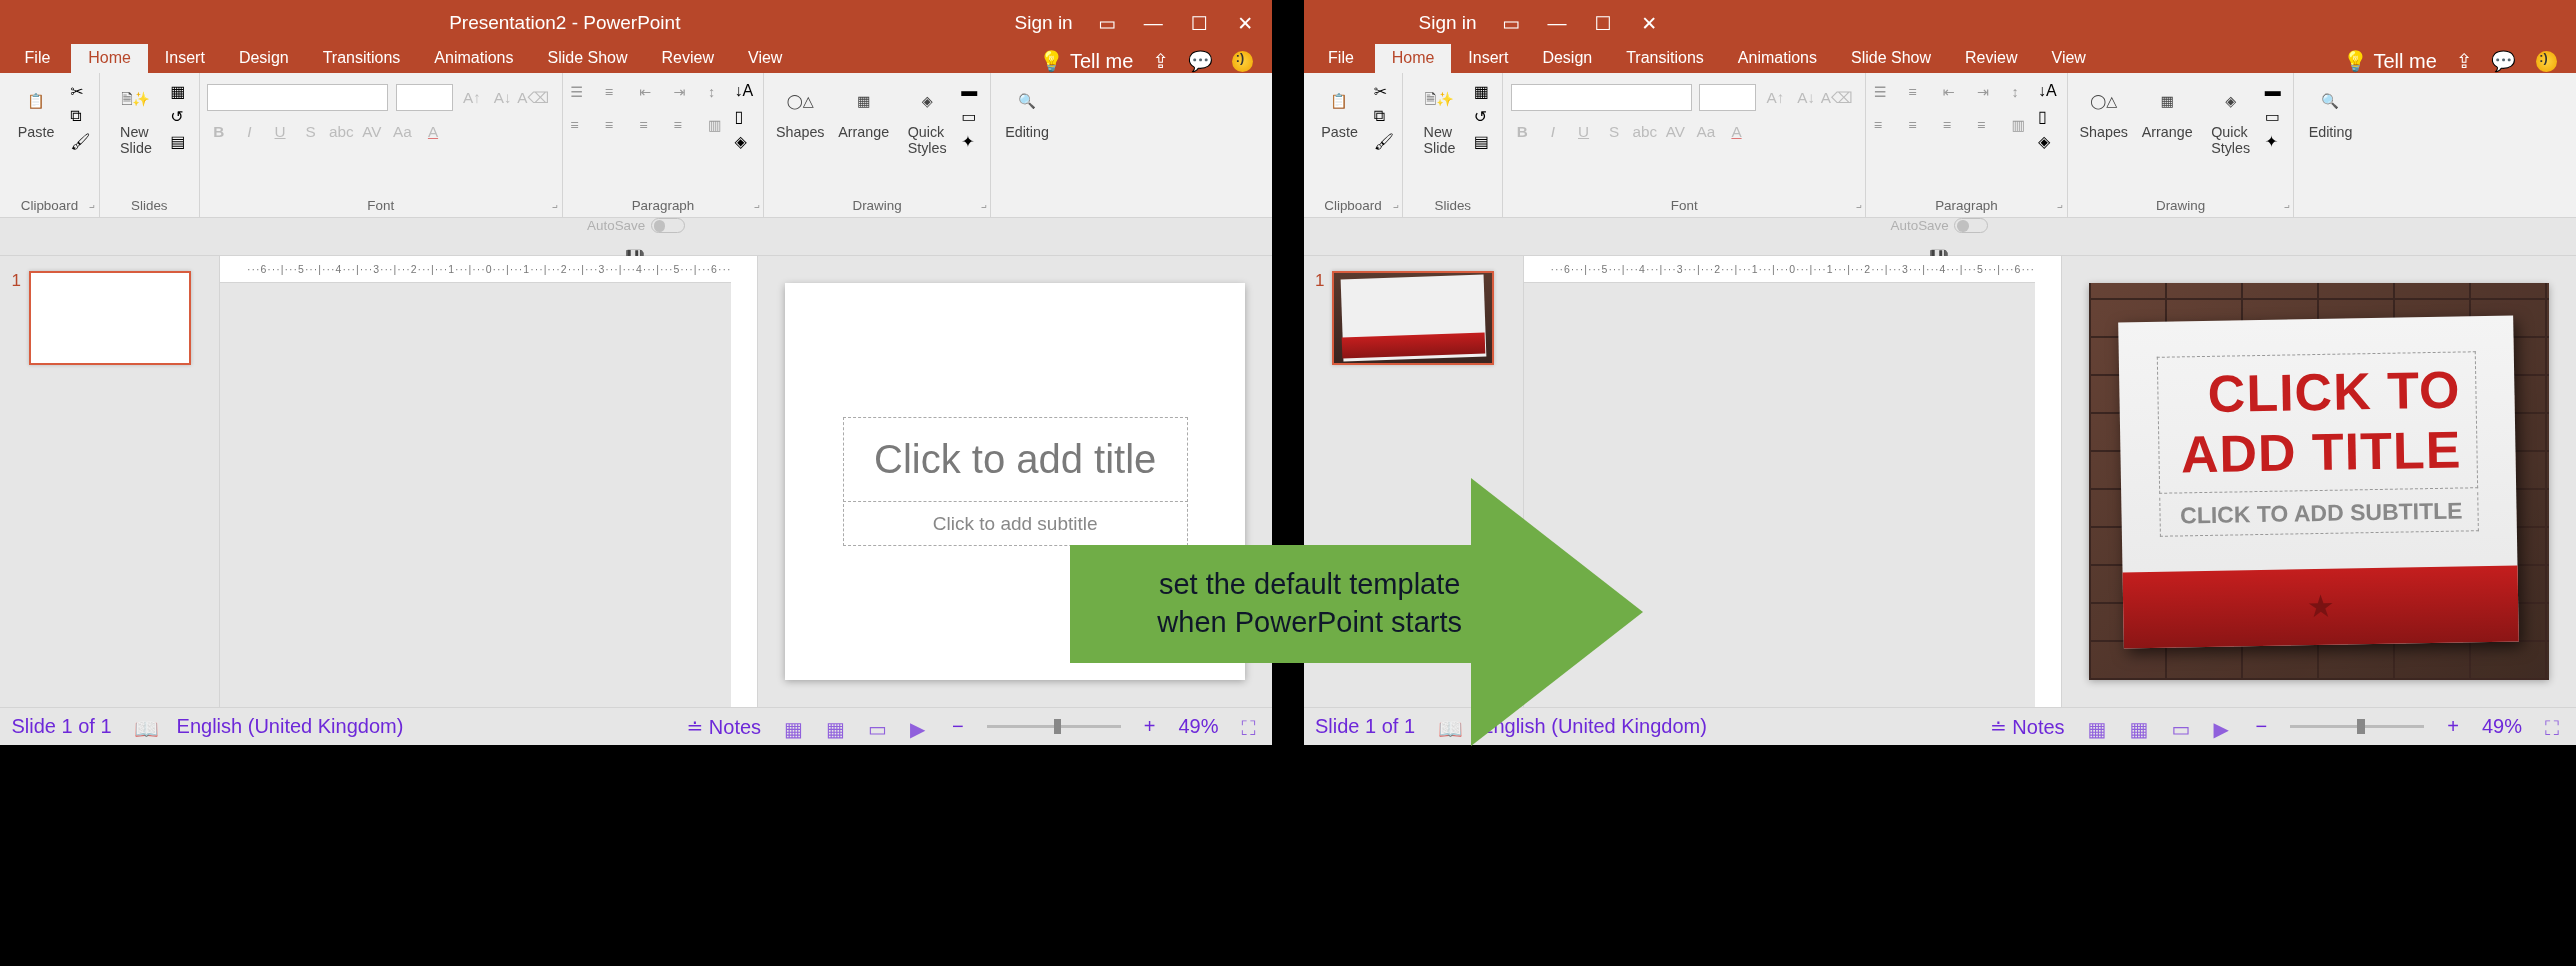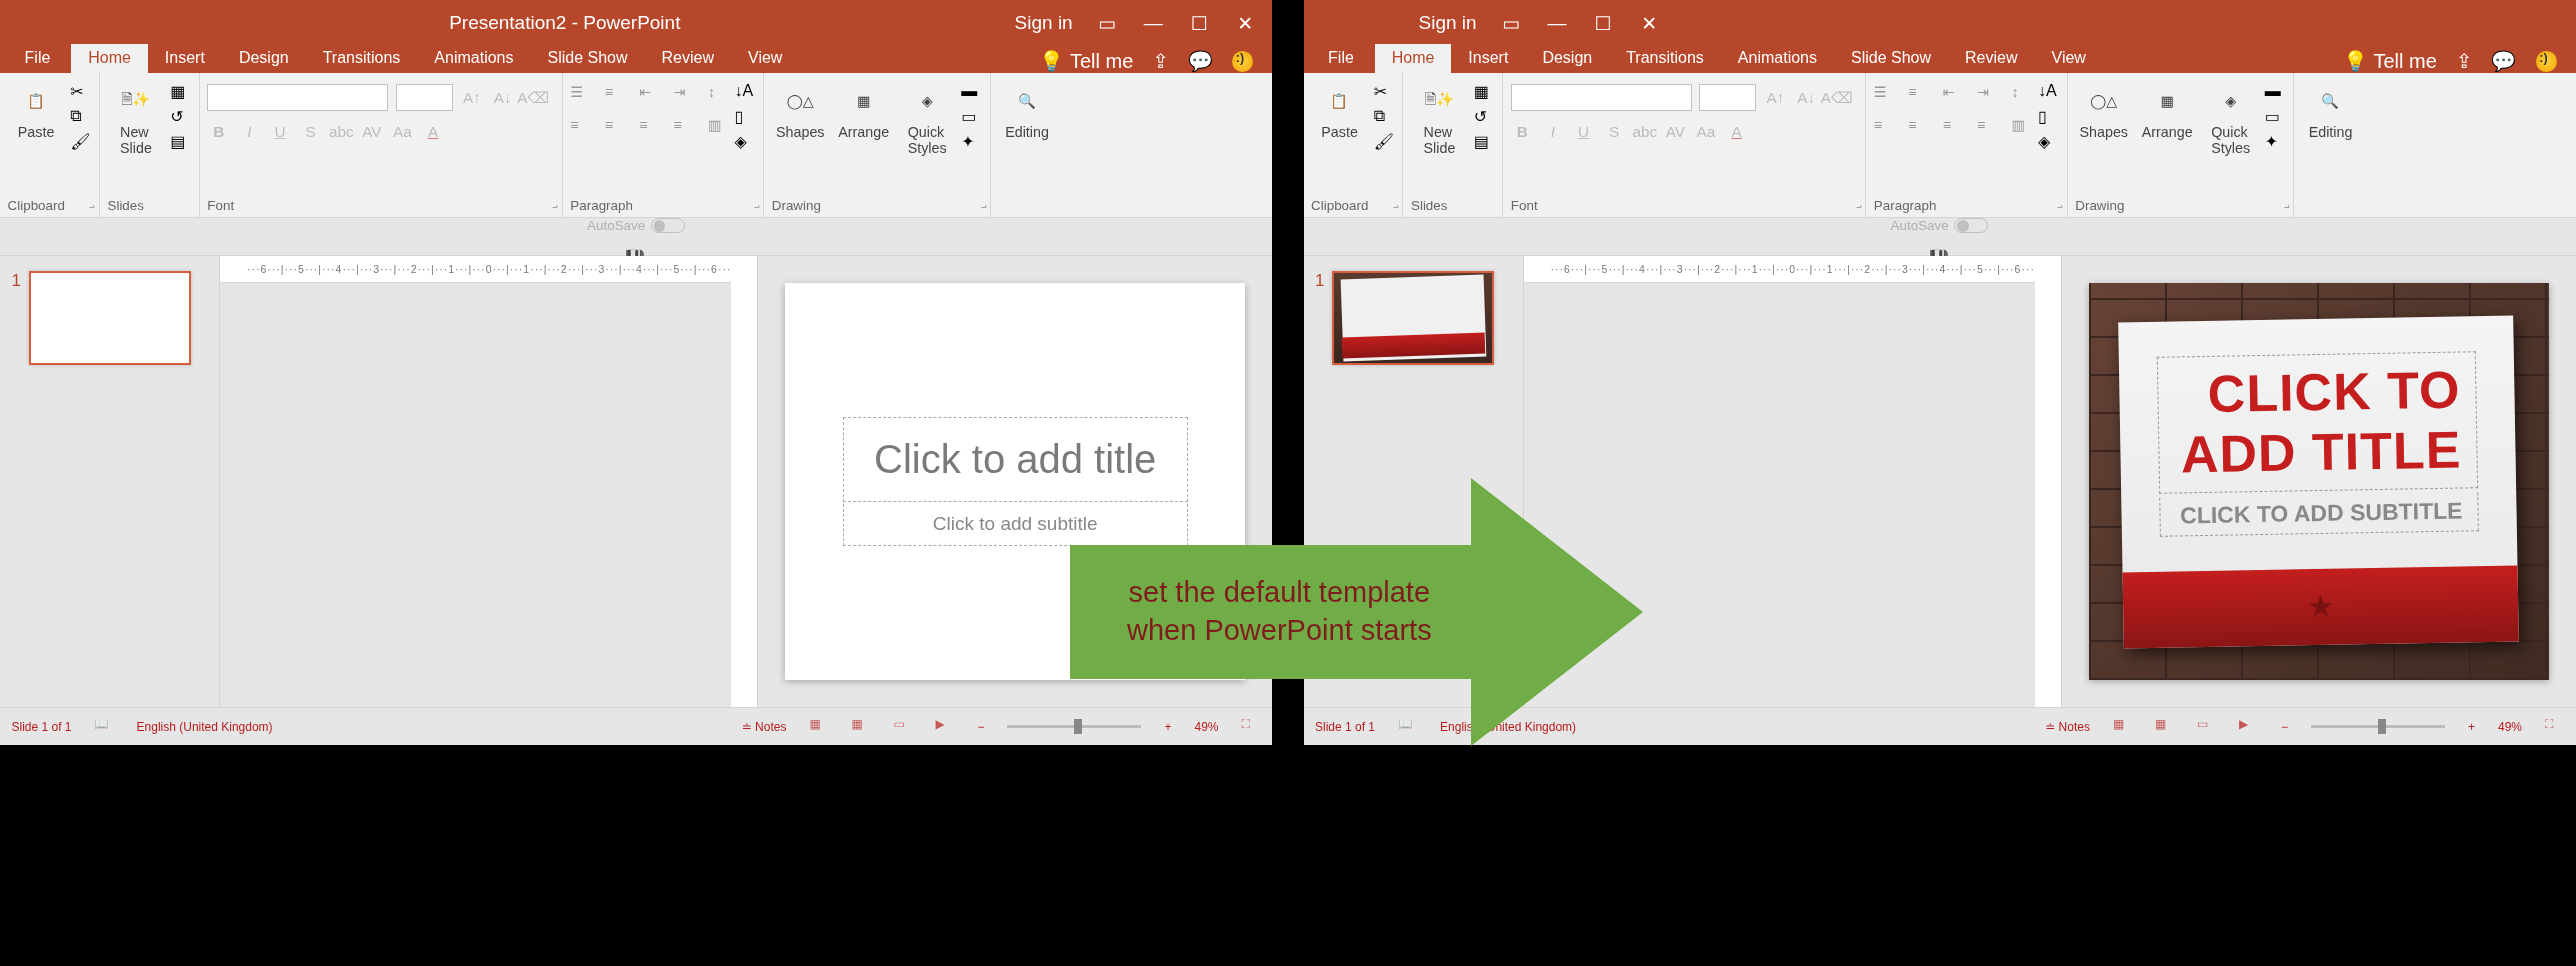--- a/index.html
+++ b/index.html
@@ -21,21 +21,21 @@
 .ribbon-tab.file { margin-right: 3.8px; margin-top: 17px; }
 .ribbon-right { margin-left: auto; display: flex; align-items: center; gap: 19px; padding-right: 19px; }
 .ribbon-right span { font-size: 20px; }
 .smiley { width: 21px; height: 21px; background: radial-gradient(circle,#ffd23f,#f0a500); border-radius: 50%; position: relative; }
 .smiley::before { content: ":)"; position: absolute; top: 0; left: 3.8px; font-size: 12.4px; color: #333; font-weight: bold; }
 
 
 .ribbon-body { height: 145px; background: #f1f1f1; border-bottom: 1px solid #d4d4d4; display: flex; }
 .ribbon-group { display: flex; flex-direction: column; border-right: 1px solid #d4d4d4; padding: 5.7px 7.6px 3.8px 7.6px; }
 .rg-content { flex: 1; display: flex; gap: 5.7px; align-items: flex-start; }
-.rg-label { font-size: 13.4px; color: #666; padding-top: 1.9px; }
+.rg-label { font-size: 13.4px; color: #666; text-align: center; padding-top: 1.9px; }
 .rg-launcher { position: relative; }
 .rg-launcher::after { content: "⌐"; position: absolute; right: -3.8px; bottom: 0; font-size: 9.6px; color: #888; transform: rotate(180deg); }
 .big-btn { display: flex; flex-direction: column; align-items: center; justify-content: flex-start; font-size: 14.3px; color: #444; min-width: 57px; padding: 3.8px; }
 .big-btn .icon-box { width: 38px; height: 38px; margin-bottom: 3.8px; display: flex; align-items: center; justify-content: center; }
 .small-btns { display: flex; flex-direction: column; gap: 3.8px; justify-content: flex-start; padding-top: 3.8px; }
 .icon-sm { width: 21px; height: 21px; display: inline-block; }
 .font-box { display: flex; flex-direction: column; gap: 9.6px; padding-top: 5.7px; }
 .font-row { display: flex; gap: 7.6px; align-items: center; }
 .font-select { width: 181px; height: 27px; border: 1px solid #c0c0c0; background: #fff; }
 .size-select { width: 57px; height: 27px; border: 1px solid #c0c0c0; background: #fff; }
@@ -83,29 +83,29 @@
 .paper-card { position: relative; width: 86%; height: 82%; transform: rotate(-1deg); background: linear-gradient(#f4f4f4,#e8e8e8); box-shadow: 3.8px 5.7px 15.3px rgba(0,0,0,0.6); display: flex; flex-direction: column; }
 .paper-main { flex: 1; display: flex; flex-direction: column; justify-content: center; padding: 19px 38px; }
 .templ-title-box { border: 1px dashed #999; text-align: right; padding: 7.6px 15.3px; margin-bottom: 3.8px; }
 .templ-title { font-size: 52px; font-weight: 800; color: #c41e1e; letter-spacing: 1px; }
 .templ-sub-box { border: 1px dashed #999; border-top: none; text-align: right; padding: 5.7px 15.3px; }
 .templ-sub { font-size: 23px; font-weight: 700; color: #888; }
 .red-band { height: 76px; background: linear-gradient(#c41e1e,#8b1515); display: flex; align-items: center; justify-content: center; }
 .red-band .star { color: #7a1212; font-size: 31px; }
 
 
-.statusbar { height: 38px; background: #e6e6e6; border-top: 1px solid #d4d4d4; display: flex; align-items: center; padding: 0 11.5px; font-size: 12px; color: #b91c1c; gap: 23px; }
+.statusbar { height: 38px; background: #e6e6e6; border-top: 1px solid #d4d4d4; display: flex; align-items: center; padding: 0 11.5px; font-size: 20px; color: #6d28d9; gap: 23px; }
 .statusbar .spacer { flex: 1; }
 .status-icon { width: 19px; height: 19px; opacity: 0.7; }
 .zoom-slider { width: 134px; height: 3.8px; background: #bbb; position: relative; }
 .zoom-slider::after { content: ""; position: absolute; width: 7.6px; height: 15.3px; background: #888; top: -5.7px; left: 50%; }
 
 
 .big-arrow { position: absolute; left: 1070px; top: 449px; width: 592px; height: 306px; z-index: 50; }
-.arrow-body { position: absolute; left: 0; top: 96px; width: 411px; height: 134px; background: #70ad47; display: flex; align-items: center; justify-content: flex-start; text-align: center; color: #7f1d1d; font-size: 29px; line-height: 1.3; padding: 0 19px 0 57px; }
+.arrow-body { position: absolute; left: 0; top: 96px; width: 411px; height: 118px; background: #70ad47; display: flex; align-items: center; justify-content: flex-end; text-align: center; color: #0f172a; font-size: 29px; line-height: 1.3; padding: 0 19px 0 57px; }
 .arrow-head { position: absolute; left: 401px; top: 29px; width: 0; height: 0; border-top: 134px solid transparent; border-bottom: 134px solid transparent; border-left: 172px solid #70ad47; }
 </style>
 </head>
 <body>
 
 <div class="app-window">
   <div class="titlebar">
     <div class="titlebar-left"></div>
     <div class="titlebar-title">Presentation2 - PowerPoint</div>
     <div class="titlebar-right">

